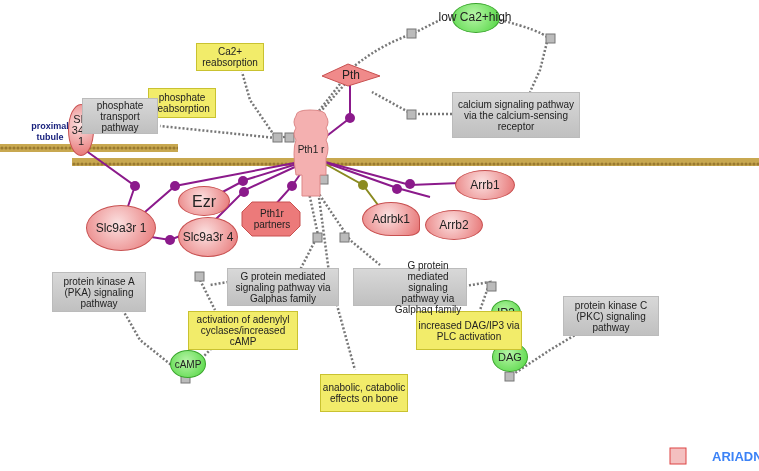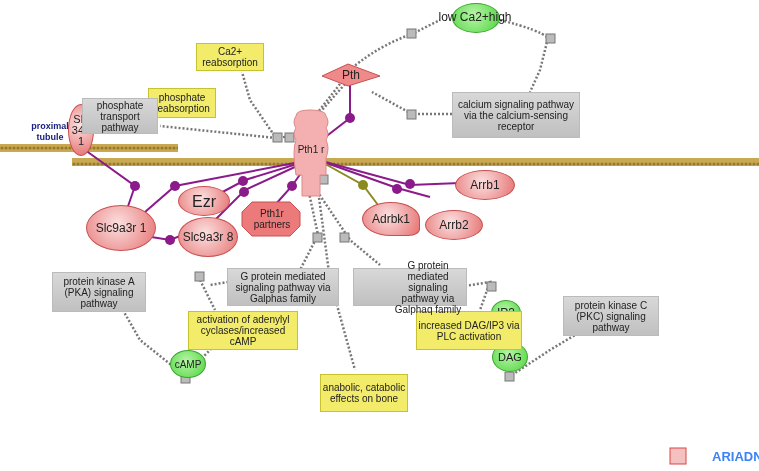--- a/index.html
+++ b/index.html
@@ -89,21 +89,21 @@
   <path d="M296,116 Q296,110 310,110 Q326,110 326,116 Q330,122 326,128 Q330,134 326,140 Q330,148 326,158 L326,175 L320,175 L320,196 L302,196 L302,175 L296,175 Q292,150 296,140 Q292,134 296,128 Q292,122 296,116 Z" fill="#f4b0b0" stroke="#d88"></path>
 
   <polygon points="252,202 290,202 300,212 300,226 290,236 252,236 242,226 242,212" fill="#ec7a7a" stroke="#c85050"></polygon>
 
   <rect x="670" y="448" width="16" height="16" fill="#f4c0c0" stroke="#d44"></rect>
 </svg>
 
 <div class="lbl red" style="left:68px;top:104px;width:26px;height:52px;font-size:11px;">Slc 34a 1</div>
 <div class="lbl red" style="left:86px;top:205px;width:70px;height:46px;font-size:12px;">Slc9a3r 1</div>
 <div class="lbl red" style="left:178px;top:186px;width:52px;height:30px;font-size:16px;">Ezr</div>
-<div class="lbl red" style="left:178px;top:217px;width:60px;height:40px;font-size:12px;">Slc9a3r 8</div>
+<div class="lbl red" style="left:178px;top:217px;width:60px;height:40px;font-size:12px;">Slc9a3r 4</div>
 <div class="lbl" style="left:244px;top:204px;width:56px;height:30px;font-size:10px;border-radius:9px;">Pth1r partners</div>
 <div class="lbl red" style="left:455px;top:170px;width:60px;height:30px;font-size:12px;">Arrb1</div>
 <div class="lbl red" style="left:425px;top:190px;width:58px;height:30px;font-size:12px;margin-top:20px;">Arrb2</div>
 <div class="lbl red" style="left:362px;top:202px;width:58px;height:34px;font-size:12px;border-radius:50% 50% 20% 50%;">Adrbk1</div>
 <div class="lbl" style="left:325px;top:66px;width:52px;height:18px;font-size:12px;">Pth</div>
 <div class="lbl" style="left:297px;top:136px;width:28px;height:26px;font-size:10px;">Pth1 r</div>
 
 <div class="lbl green" style="left:452px;top:3px;width:48px;height:30px;"></div>
 <div class="lbl" style="left:425px;top:8px;width:100px;height:18px;font-size:12px;">low Ca2+high</div>
 <div class="lbl green" style="left:170px;top:350px;width:36px;height:28px;font-size:10px;">cAMP</div>

